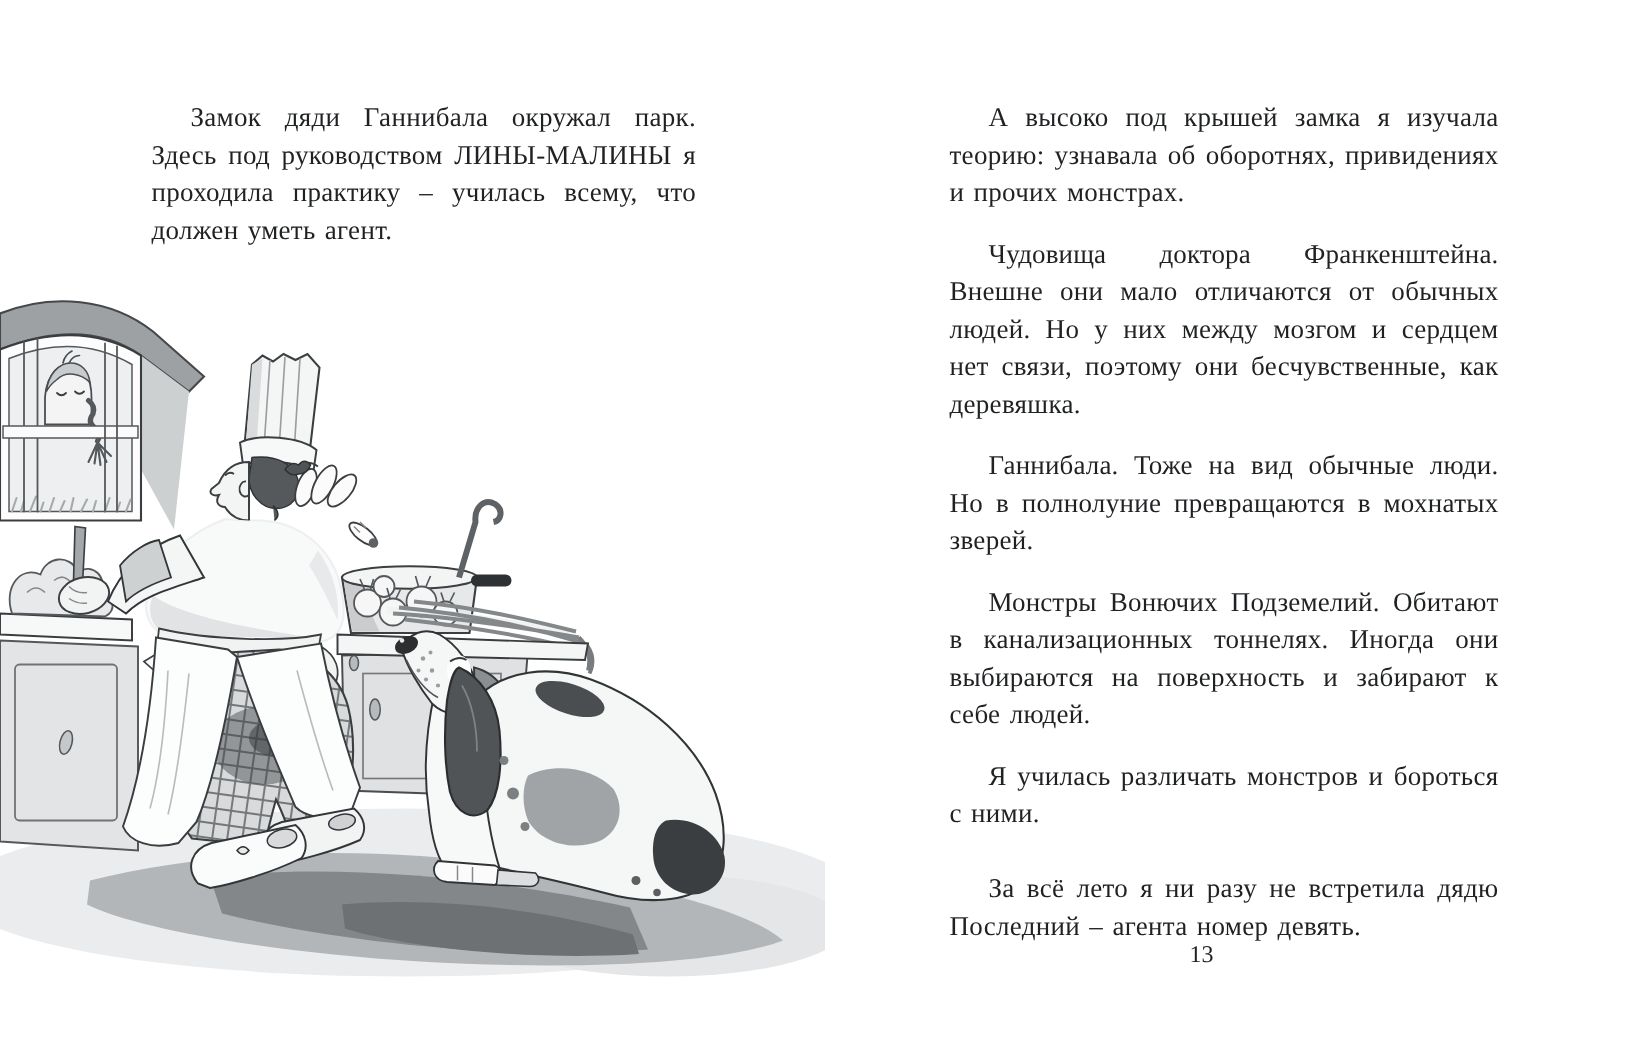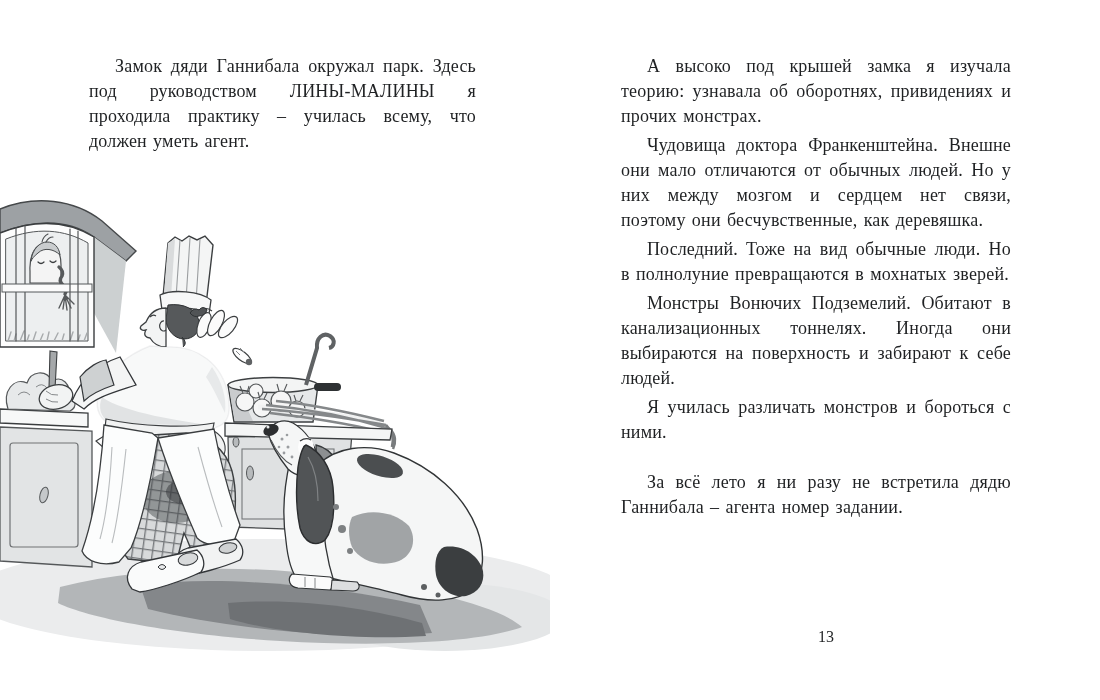--- a/index.html
+++ b/index.html
@@ -11,26 +11,26 @@
   .page{position:absolute;top:0;height:700px;width:550px;}
   #left-page{left:0;}
   #right-page{left:550px;}
   .text-block{
     position:absolute;top:50px;
     font-size:18px;line-height:25px;color:#1f2123;
     text-align:justify;letter-spacing:.2px;word-spacing:1.5px;
   }
   #left-text{left:85px;width:395px;}
   #right-text{left:67px;width:398px;}
-  .para{margin:4px;text-indent:26px;}
+  .para{margin:16px;text-indent:26px;}
   .para b{font-weight:normal;letter-spacing:.1px;}
   .gap-before{margin-top:25px;}
   .center-last{text-align-last:center;}
   .page-number{
-    position:absolute;left:77px;width:398px;top:628px;
+    position:absolute;left:52px;width:398px;top:628px;
     text-align:center;font-size:16px;color:#1f2123;
   }
   #illustration-wrap{position:absolute;left:0;top:195px;width:550px;height:460px;}
   svg{display:block;}
 </style>
 </head>
 <body>
 
 <div class="page" id="left-page">
   <div class="text-block" id="left-text">
@@ -200,19 +200,19 @@
       <circle cx="438" cy="400" r="2.5" fill="#5c5f61"></circle>
     </g>
   </svg>
   </div>
 </div>
 
 <div class="page" id="right-page">
   <div class="text-block" id="right-text">
       <p class="para"><span>А высоко под крышей замка я изучала теорию: узнавала об оборотнях, привидениях и прочих монстрах.</span></p>
       <p class="para"><b>Чудовища доктора Франкенштейна.</b><span> Внешне они мало отличаются от обычных людей. Но у них между мозгом и сердцем нет связи, поэтому они бесчувственные, как деревяшка.</span></p>
-      <p class="para"><b>Последний.</b><span> Тоже на вид обычные люди. Но в полнолуние превращаются в мохнатых зверей.</span></p>
+      <p class="para"><b>Ганнибала.</b><span> Тоже на вид обычные люди. Но в полнолуние превращаются в мохнатых зверей.</span></p>
       <p class="para"><b>Монстры Вонючих Подземелий.</b><span> Обитают в канализационных тоннелях. Иногда они выбираются на поверхность и забирают к себе людей.</span></p>
       <p class="para"><span>Я училась различать монстров и бороться с ними.</span></p>
-      <p class="para gap-before"><span>За всё лето я ни разу не встретила дядю Ганнибала – агента номер задании.</span></p>
+      <p class="para gap-before"><span>За всё лето я ни разу не встретила дядю Последний – агента номер девять.</span></p>
     </div>
   <div class="page-number">13</div>
 </div>
 
 </body></html>

